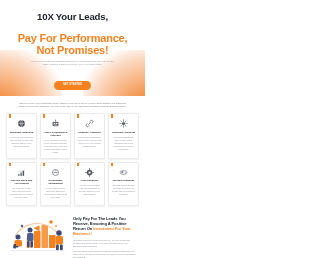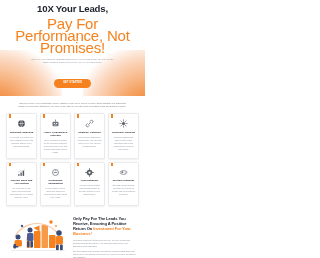--- a/index.html
+++ b/index.html
@@ -20,21 +20,21 @@
     overflow: hidden;
   }
 
   
   .hero {
     position: relative;
     width: 145px;
     height: 96px;
     background: #ffffff;
     overflow: hidden;
-    padding-top: 3px;
+    padding-top: 11px;
   }
   .glow-left {
     position: absolute;
     left: -30px;
     bottom: -34px;
     width: 92px;
     height: 80px;
     background: radial-gradient(ellipse at 28% 78%,
                 #f07a27 0%, #f3944b 20%, #f8b98a 42%,
                 #fbd9c2 62%, rgba(255,255,255,0) 80%);
@@ -58,26 +58,26 @@
     padding: 0 8px;
   }
   .h1-line {
     font-size: 9.6px;
     line-height: 11.6px;
     font-weight: bold;
     color: #20242e;
     letter-spacing: -0.2px;
   }
   .h1-accent {
-    font-size: 15px;
+    font-size: 11px;
     line-height: 12px;
-    font-weight: normal;
+    font-weight: bold;
     color: #f5821f;
     letter-spacing: -0.2px;
-    margin-top: 3px;
+    margin-top: 9px;
   }
   .hero-sub {
     margin: 4px auto 0;
     width: 88px;
     font-size: 2.2px;
     line-height: 3.4px;
     color: #8a8f99;
     letter-spacing: 0.05px;
   }
   .cta-wrap { margin-top: 5px; }

